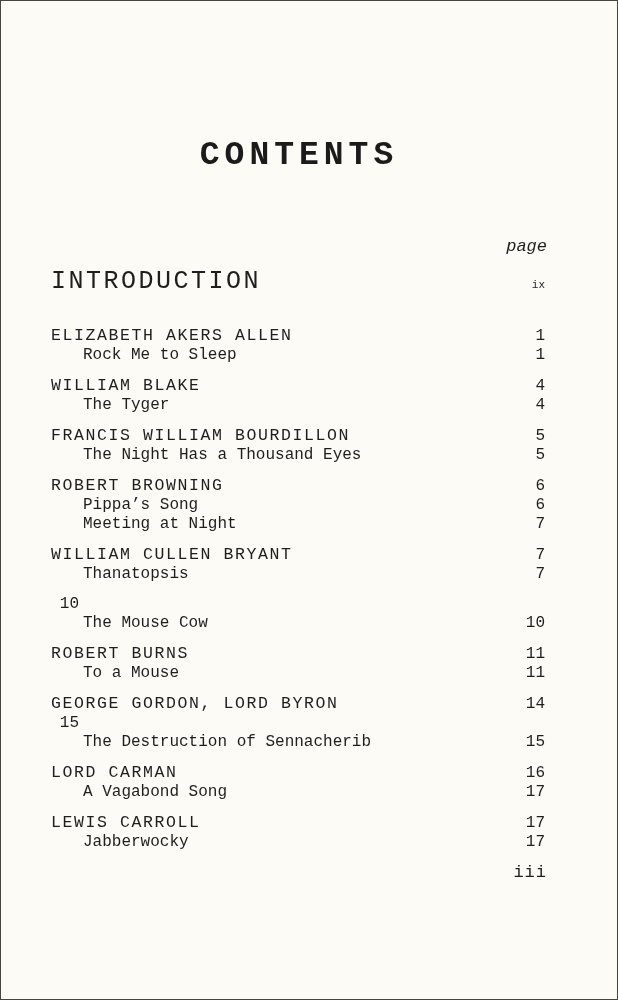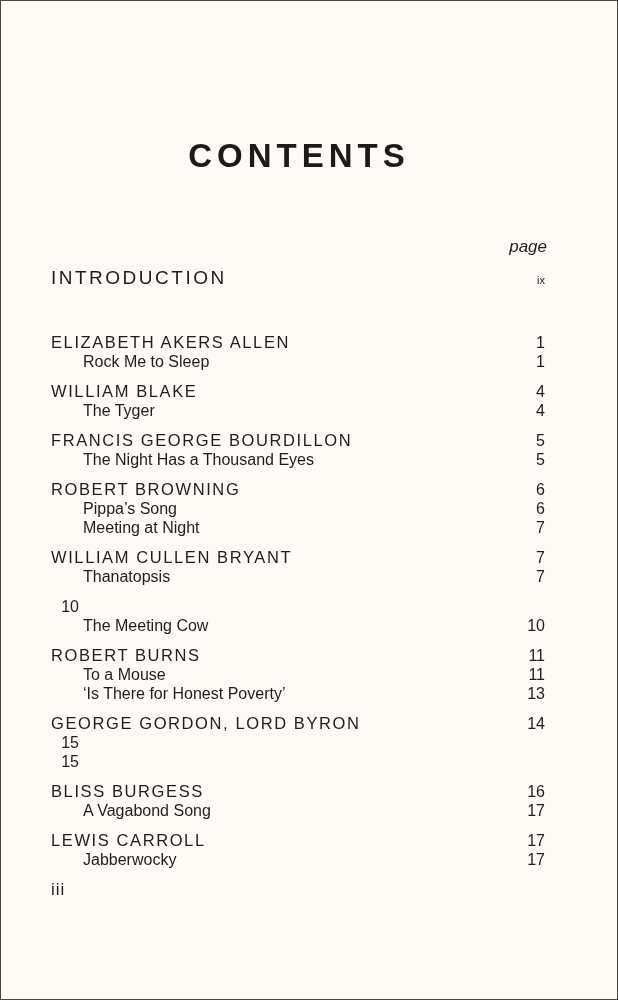--- a/index.html
+++ b/index.html
@@ -8,21 +8,21 @@
     background: #e8e8e4;
   }
   .page {
     position: relative;
     width: 616px;
     height: 998px;
     margin: 0 auto;
     background: #fcfbf6;
     border: 1px solid #46463e;
     box-sizing: content-box;
-    font-family: Liberation Sans, sans-serif;
+    font-family: Liberation Mono, monospace;
     color: #201d1c;
     overflow: hidden;
   }
   .content {
     padding: 0 70px 0 50px;
   }
   .book-title {
     margin: 136px 0 0 0;
     text-align: center;
     font-size: 33px;
@@ -38,29 +38,29 @@
     font-size: 17px;
     line-height: 20px;
   }
   .intro-row {
     margin-top: 10px;
     display: flex;
     justify-content: space-between;
     align-items: baseline;
   }
   .intro-label {
-    font-size: 19px;
+    font-size: 25px;
     letter-spacing: 2.5px;
   }
   .intro-page {
     font-size: 11px;
     padding-right: 2px;
   }
   .toc-list {
-    margin-top: 44px;
+    margin-top: 30px;
   }
   .toc-group {
     margin-bottom: 11px;
   }
   .toc-row {
     display: flex;
     justify-content: space-between;
     align-items: baseline;
     font-size: 16px;
     line-height: 19px;
@@ -72,21 +72,21 @@
   .toc-row.poem .toc-text {
     padding-left: 32px;
   }
   .toc-page {
     padding-right: 2px;
     text-align: right;
     min-width: 28px;
   }
   .folio {
     margin-top: 2px;
-    text-align: left;
+    text-align: right;
     font-size: 17px;
     letter-spacing: 1px;
   }
 </style>
 </head>
 <body>
 
 <div class="page">
   <div class="content">
 
@@ -115,21 +115,21 @@
             <span class="toc-text">WILLIAM BLAKE</span>
             <span class="toc-page">4</span>
           </div>
           <div class="toc-row poem">
             <span class="toc-text">The Tyger</span>
             <span class="toc-page">4</span>
           </div>
         </div>
         <div class="toc-group">
           <div class="toc-row author">
-            <span class="toc-text">FRANCIS GEORGE BOURDILLON</span>
+            <span class="toc-text">FRANCIS WILLIAM BOURDILLON</span>
             <span class="toc-page">5</span>
           </div>
           <div class="toc-row poem">
             <span class="toc-text">The Night Has a Thousand Eyes</span>
             <span class="toc-page">5</span>
           </div>
         </div>
         <div class="toc-group">
           <div class="toc-row author">
             <span class="toc-text">ROBERT BROWNING</span>
@@ -152,53 +152,50 @@
           <div class="toc-row poem">
             <span class="toc-text">Thanatopsis</span>
             <span class="toc-page">7</span>
           </div>
         </div>
         <div class="toc-group">
           <div class="toc-row author">
             <span class="toc-page">10</span>
           </div>
           <div class="toc-row poem">
-            <span class="toc-text">The Meeting Cow</span>
+            <span class="toc-text">The Mouse Cow</span>
             <span class="toc-page">10</span>
           </div>
         </div>
         <div class="toc-group">
           <div class="toc-row author">
             <span class="toc-text">ROBERT BURNS</span>
             <span class="toc-page">11</span>
           </div>
           <div class="toc-row poem">
             <span class="toc-text">To a Mouse</span>
             <span class="toc-page">11</span>
           </div>
-          <div class="toc-row poem">
-            <span class="toc-text">‘Is There for Honest Poverty’</span>
-            <span class="toc-page">13</span>
-          </div>
         </div>
         <div class="toc-group">
           <div class="toc-row author">
             <span class="toc-text">GEORGE GORDON, LORD BYRON</span>
             <span class="toc-page">14</span>
           </div>
           <div class="toc-row poem">
             <span class="toc-page">15</span>
           </div>
           <div class="toc-row poem">
+            <span class="toc-text">The Destruction of Sennacherib</span>
             <span class="toc-page">15</span>
           </div>
         </div>
         <div class="toc-group">
           <div class="toc-row author">
-            <span class="toc-text">BLISS BURGESS</span>
+            <span class="toc-text">LORD CARMAN</span>
             <span class="toc-page">16</span>
           </div>
           <div class="toc-row poem">
             <span class="toc-text">A Vagabond Song</span>
             <span class="toc-page">17</span>
           </div>
         </div>
         <div class="toc-group">
           <div class="toc-row author">
             <span class="toc-text">LEWIS CARROLL</span>

